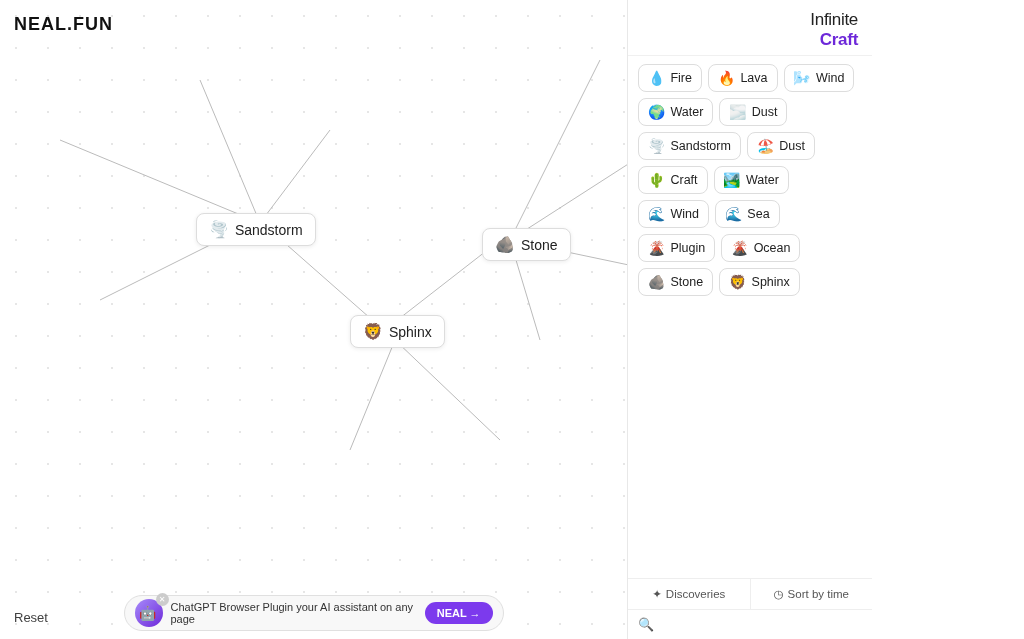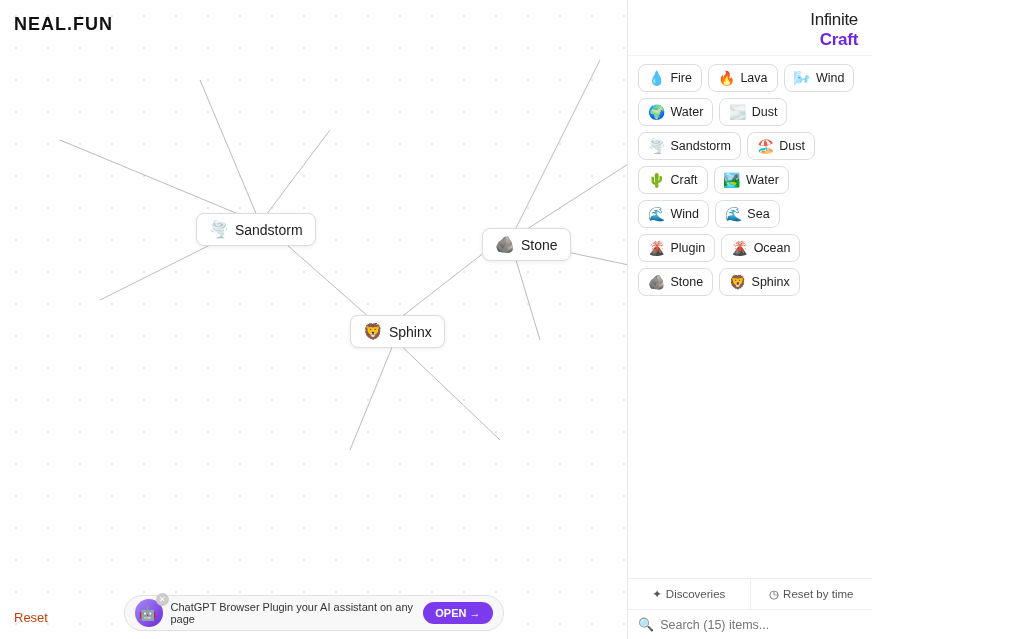--- a/index.html
+++ b/index.html
@@ -29,21 +29,21 @@
       font-weight: 700;
       letter-spacing: 1px;
       color: #111;
     }
 
     
     #reset-btn {
       position: absolute;
       bottom: 14px; left: 14px;
       font-size: 13px;
-      color: #c2410c;
+      color: #404040;
       background: none;
       border: none;
       cursor: pointer;
     }
 
     
     #ad-banner {
       position: absolute;
       bottom: 8px;
       left: 50%;
@@ -251,21 +251,21 @@
     <button id="reset-btn">Reset</button>
 
     <div id="ad-banner">
       <div style="position:relative;">
         <div id="ad-logo">
           <span style="font-size:14px;">🤖</span>
         </div>
         <span id="ad-close" style="position:absolute;top:-6px;right:-6px;background:#ccc;border-radius:50%;width:13px;height:13px;display:flex;align-items:center;justify-content:center;font-size:8px;color:#fff;cursor:pointer;">✕</span>
       </div>
       <div id="ad-text">ChatGPT Browser Plugin your AI assistant on any page</div>
-      <button id="ad-open-btn">OPEN →</button>
+      <button id="ad-open-btn">NEAL →</button>
     </div>
 
   </div>
 
   <div id="sidebar">
 
     <div id="sidebar-header">
       <div style="flex:1;"></div>
       <div id="ic-title">
         <div class="infinite">Infinite</div>
@@ -337,23 +337,22 @@
       </div>
 
     <div id="sidebar-bottom">
       <div id="sidebar-tabs">
         <div class="sidebar-tab">
           <span>✦</span>
           <span>Discoveries</span>
         </div>
         <div class="sidebar-tab">
           <span>◷</span>
-          <span>Reset by time</span>
+          <span>Sort by time</span>
         </div>
       </div>
       <div id="search-bar">
         <span class="search-icon-wrap">🔍</span>
-        <input id="search-input" type="text" placeholder="Search (15) items..." style="">
       </div>
     </div>
   </div>
 
 </div>
 
 </body></html>

